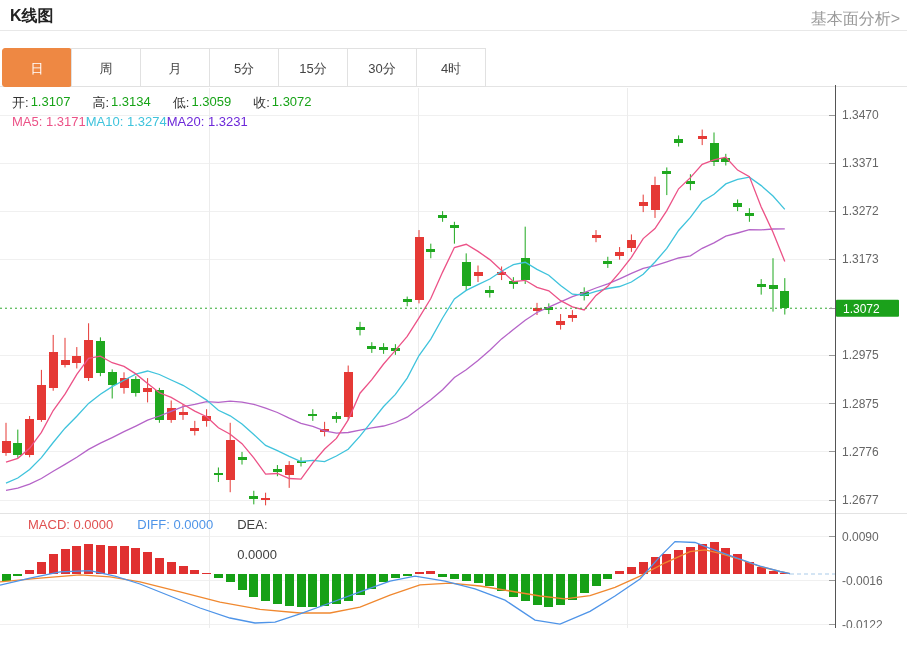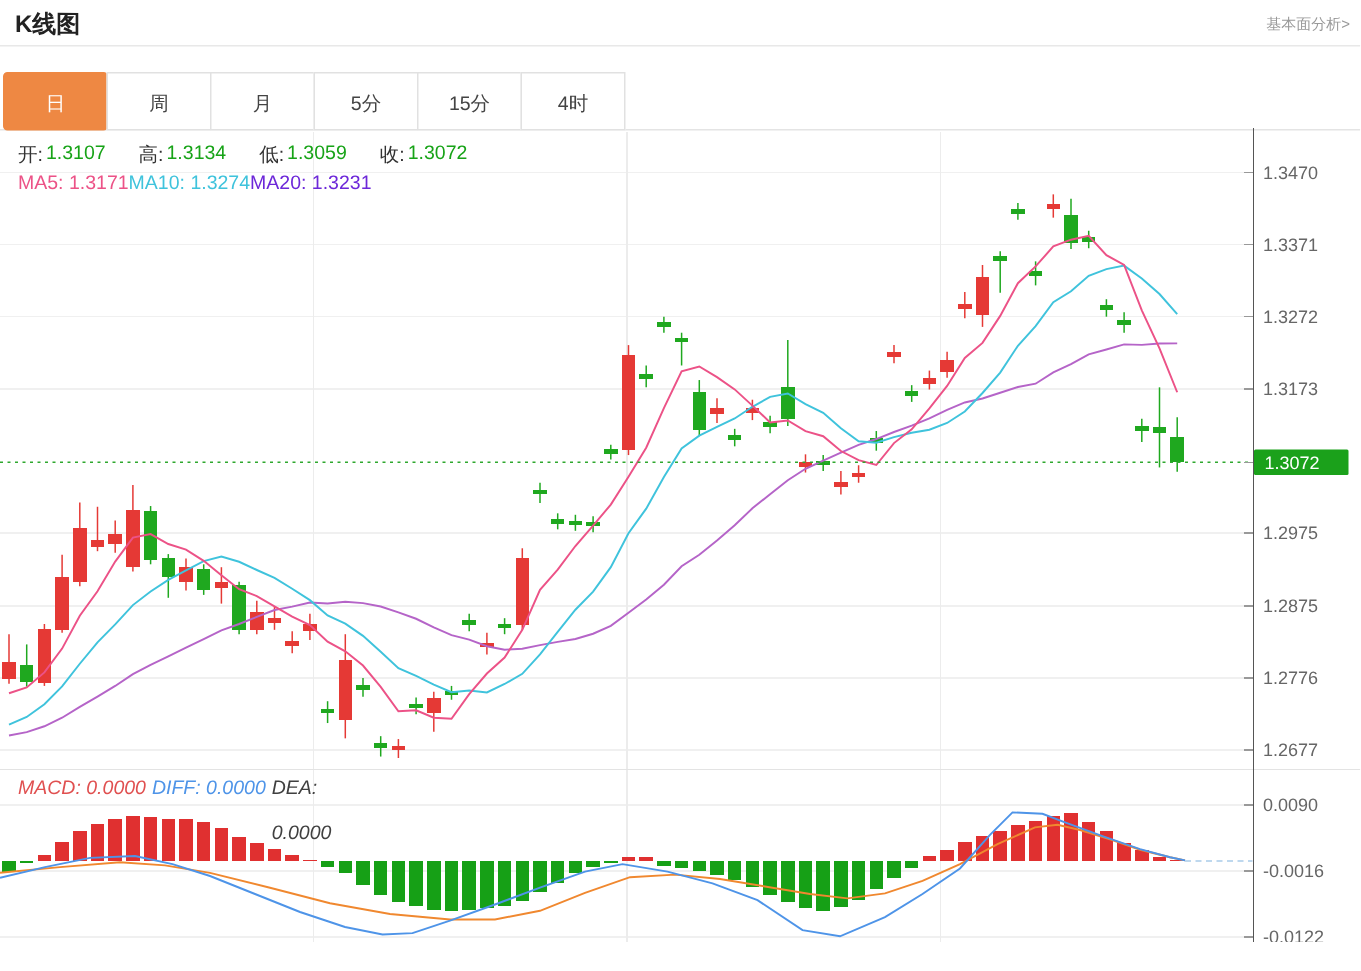--- a/index.html
+++ b/index.html
@@ -1,50 +1,51 @@
 <!DOCTYPE html>
 <html><head>
 <meta charset="utf-8">
 <style>
   html,body{margin:0;padding:0;background:#fff;}
   .page{position:relative;width:907px;height:628px;background:#fff;overflow:hidden;
         font-family:"Liberation Sans","DejaVu Sans",sans-serif;}
   .title{position:absolute;top:6px;left:10px;font-size:16px;font-weight:bold;color:#222;}
-  .link{position:absolute;top:9px;right:7px;font-size:10px;color:#999;text-decoration:none;cursor:pointer;}
+  .link{position:absolute;top:9px;right:7px;font-size:16px;color:#999;text-decoration:none;cursor:pointer;}
   .hdr-divider{position:absolute;top:30px;left:0;right:0;height:1px;background:#e8e8e8;}
   .tabbar-line{position:absolute;top:86px;left:0;right:0;height:1px;background:#e4e4e4;z-index:1;}
   .tabbar{position:absolute;top:48px;left:3px;display:flex;z-index:2;}
   .tab{width:70px;height:39px;line-height:39px;text-align:center;font-size:13px;color:#444;
        background:#fff;border:1px solid #e1e1e1;margin-left:-1px;box-sizing:border-box;cursor:pointer;}
   .tab.sel{background:#EE8843;border-color:#EE8843;color:#fff;border-radius:3px;}
   #chart{position:absolute;top:0;left:0;z-index:2;}
   .readout{position:absolute;display:flex;font-size:13px;z-index:3;white-space:nowrap;}
   .ohlc-row{top:94px;left:12px;gap:22px;}
   .ohlc-row .lbl{color:#333;}
   .ohlc-row .val{color:#17A317;margin-left:2px;}
   .ma-row{top:114px;left:12px;}
-  .macd-row{top:517px;left:12px;gap:4px;font-style:italic;}
+  .macd-row{top:517px;left:28px;gap:24px;}
   .ma5{color:#EC5287;} .ma10{color:#3FC3DC;} .ma20{color:#6d28d9;}
   .macd-m{color:#E05050;} .macd-diff{color:#4E94E8;} .macd-dea{color:#404040;flex-direction:column;}
   .pair{display:flex;}
 </style>
 </head>
 <body>
 
 <div class="page">
   <div class="title">K线图</div>
   <a class="link">基本面分析&gt;</a>
   <div class="hdr-divider"></div>
   <div class="tabbar-line"></div>
   <div class="tabbar" id="tabbar">
       <div class="tab sel">日</div>
       <div class="tab">周</div>
       <div class="tab">月</div>
       <div class="tab">5分</div>
       <div class="tab">15分</div>
+      <div class="tab">30分</div>
       <div class="tab">4时</div>
     </div>
 
   <svg id="chart" width="907" height="647" xmlns="http://www.w3.org/2000/svg">
       <line x1="0" y1="115" x2="835" y2="115" stroke="#f0f0f0" shape-rendering="crispEdges"></line>
       <line x1="0" y1="163.06431273644404" x2="835" y2="163.06431273644404" stroke="#f0f0f0" shape-rendering="crispEdges"></line>
       <line x1="0" y1="211.12862547288805" x2="835" y2="211.12862547288805" stroke="#f0f0f0" shape-rendering="crispEdges"></line>
       <line x1="0" y1="259.19293820933206" x2="835" y2="259.19293820933206" stroke="#f0f0f0" shape-rendering="crispEdges"></line>
       <line x1="0" y1="355.321563682219" x2="835" y2="355.321563682219" stroke="#f0f0f0" shape-rendering="crispEdges"></line>
       <line x1="0" y1="403.8713745271119" x2="835" y2="403.8713745271119" stroke="#f0f0f0" shape-rendering="crispEdges"></line>

